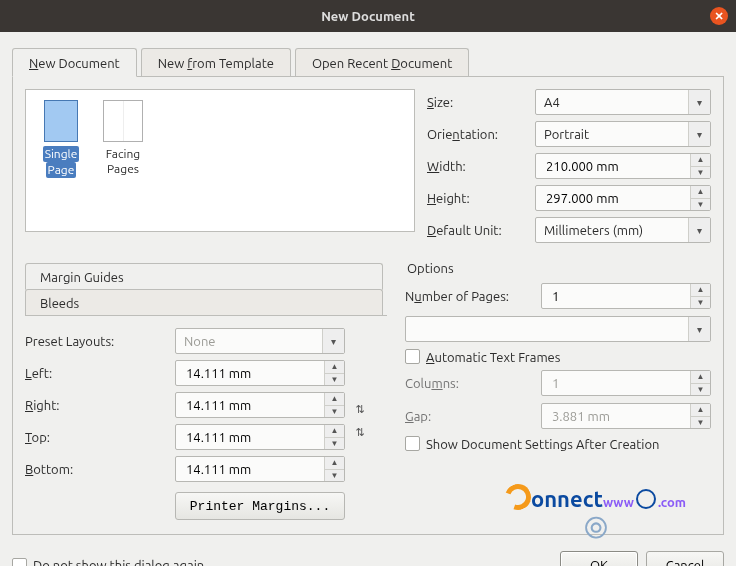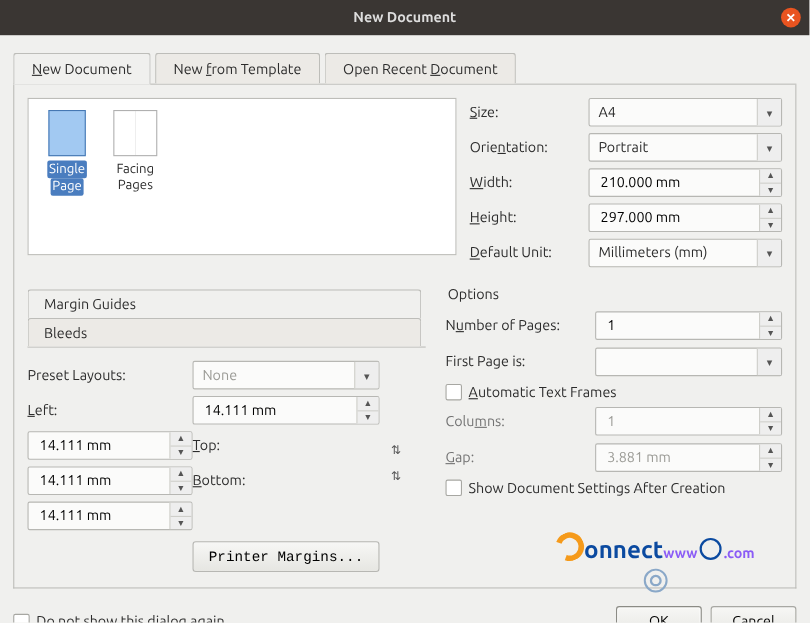--- a/index.html
+++ b/index.html
@@ -398,20 +398,21 @@
 
           <span class="lbl"><span class="accel">L</span>eft:</span>
           <div class="spin">
             <input value="14.111 mm" style="">
             <div class="arrows">
                 <span>▲</span>
                 <span>▼</span>
               </div>
           </div>
 
+          <span class="lbl"><span class="accel">R</span>ight:</span>
           <div class="spin">
             <input value="14.111 mm" style="">
             <div class="arrows">
                 <span>▲</span>
                 <span>▼</span>
               </div>
           </div>
 
           <span class="lbl"><span class="accel">T</span>op:</span>
           <div class="spin">
@@ -449,21 +450,20 @@
           <div class="spin">
             <input value="1" style="">
             <div class="arrows">
                 <span>▲</span>
                 <span>▼</span>
               </div>
           </div>
         </div>
 
         <div class="opt-row">
-          <span class="opt-label">First Page is:</span>
           <div class="sel disabled">
             <span></span>
             <span class="chev">▾</span>
           </div>
         </div>
 
         <div class="check-row">
           <span class="check"></span>
           <span><span class="accel">A</span>utomatic Text Frames</span>
         </div>

